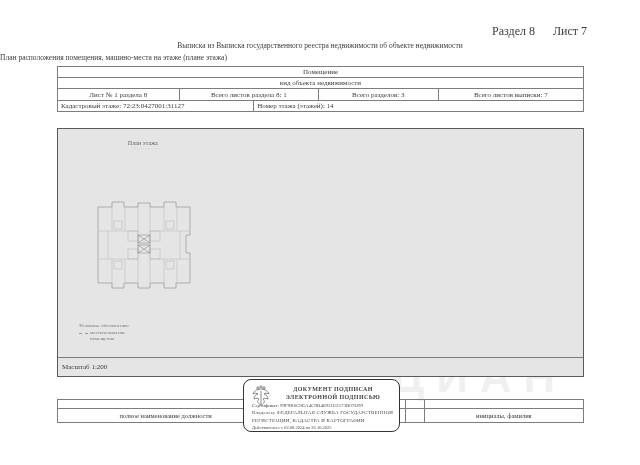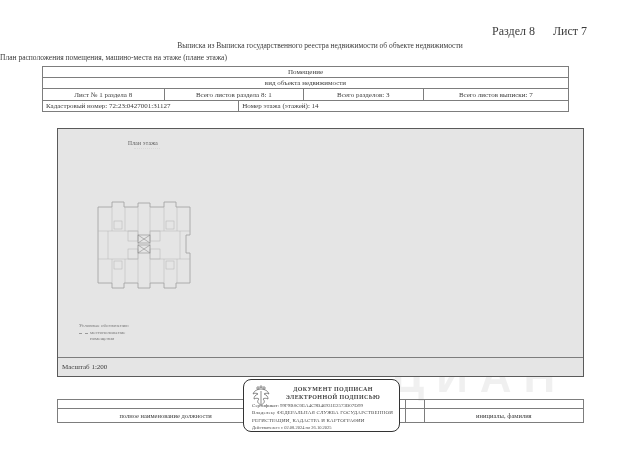--- a/index.html
+++ b/index.html
@@ -9,21 +9,21 @@
   }
   .watermark{
     position:absolute;left:392px;top:352px;z-index:0;
     font-family:"Liberation Sans","DejaVu Sans",sans-serif;font-weight:bold;
     font-size:44px;letter-spacing:12px;color:#000;opacity:0.055;user-select:none;
   }
   .corner{position:absolute;top:24px;left:492px;display:flex;gap:18px;font-size:12px;z-index:2;justify-content:center;}
   .title1{position:absolute;top:41px;left:0;width:640px;text-align:center;font-size:7.5px;z-index:2;}
   .title2{position:absolute;top:53px;left:0;width:640px;text-align:left;font-size:7.5px;z-index:2;}
 
-  .info-table{position:absolute;left:42px;top:66px;width:527px;z-index:2;
+  .info-table{position:absolute;left:57px;top:66px;width:527px;z-index:2;
     border:1px solid var(--border,#7d7d7d);box-sizing:border-box;font-size:7px;}
   .it-row{position:relative;box-sizing:border-box;}
   .bt{border-top:1px solid var(--border,#7d7d7d);}
   .bt2{border-top:2px solid var(--border,#7d7d7d);}
   .c{text-align:center;}
   .l{text-align:left;padding-left:3px;}
   .r1{height:10px;line-height:10px;}
   .r2{height:11px;line-height:11px;}
   .cells{display:flex;height:12px;line-height:12px;}
   .cells .cell{box-sizing:border-box;text-align:center;overflow:hidden;}
@@ -81,21 +81,21 @@
   <div class="info-table">
     <div class="it-row r1 c">Помещение</div>
     <div class="it-row r2 c bt">вид объекта недвижимости</div>
     <div class="it-row cells bt">
       <div class="cell" style="width:121px">Лист № 1 раздела 8</div>
       <div class="cell" style="width:140px">Всего листов раздела 8: 1</div>
       <div class="cell" style="width:120px">Всего разделов: 3</div>
       <div class="cell" style="width:146px">Всего листов выписки: 7</div>
     </div>
     <div class="it-row split bt">
-      <div class="cell l" style="width:196px">Кадастровый номер: 72:23:0427001:31127</div>
+      <div class="cell l" style="width:196px">Кадастровый этаже: 72:23:0427001:31127</div>
       <div class="cell l" style="width:331px">Номер этажа (этажей): 14</div>
     </div>
   </div>
 
   <div class="plan-box">
     <div class="plan-label">План этажа</div>
     <div class="plan-sublabel"></div>
 
     <svg class="floor-plan" viewBox="0 0 100 100" xmlns="http://www.w3.org/2000/svg">
       <g fill="none" stroke="#9e9e9e" stroke-width="0.8">

